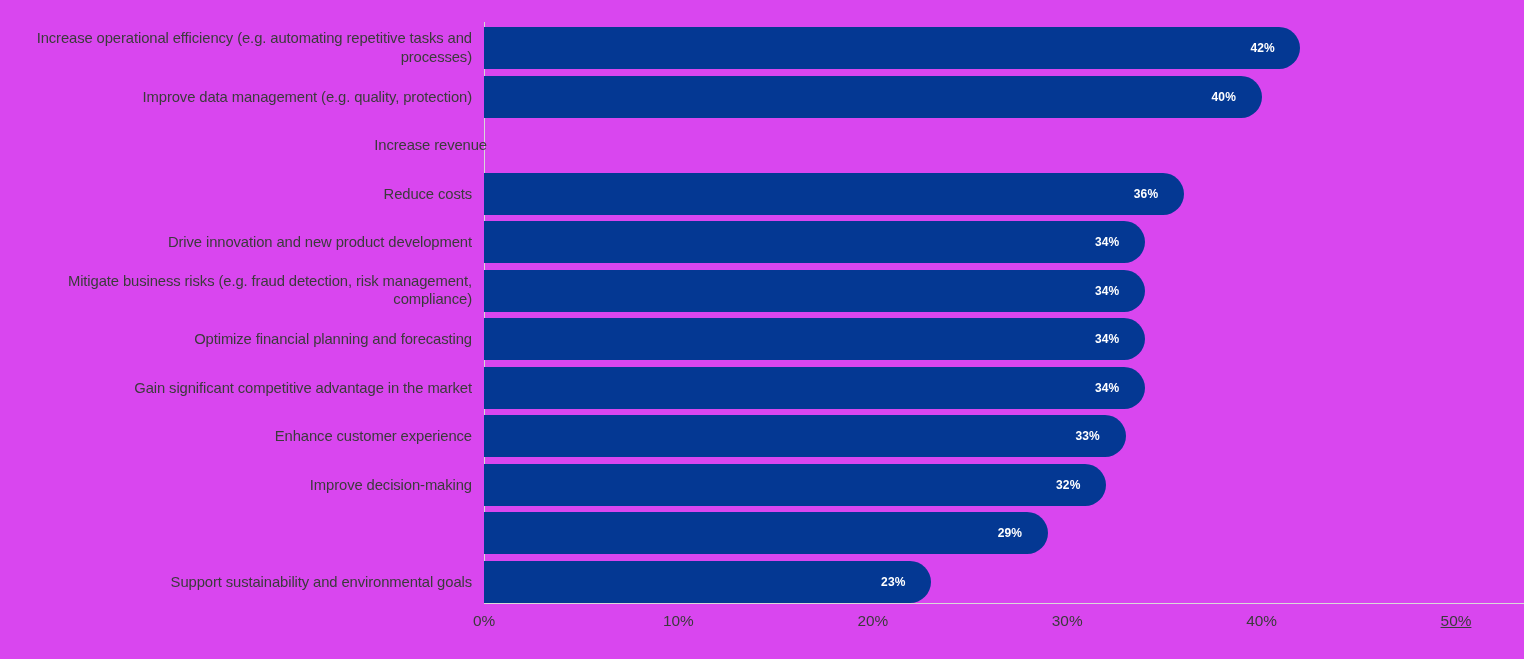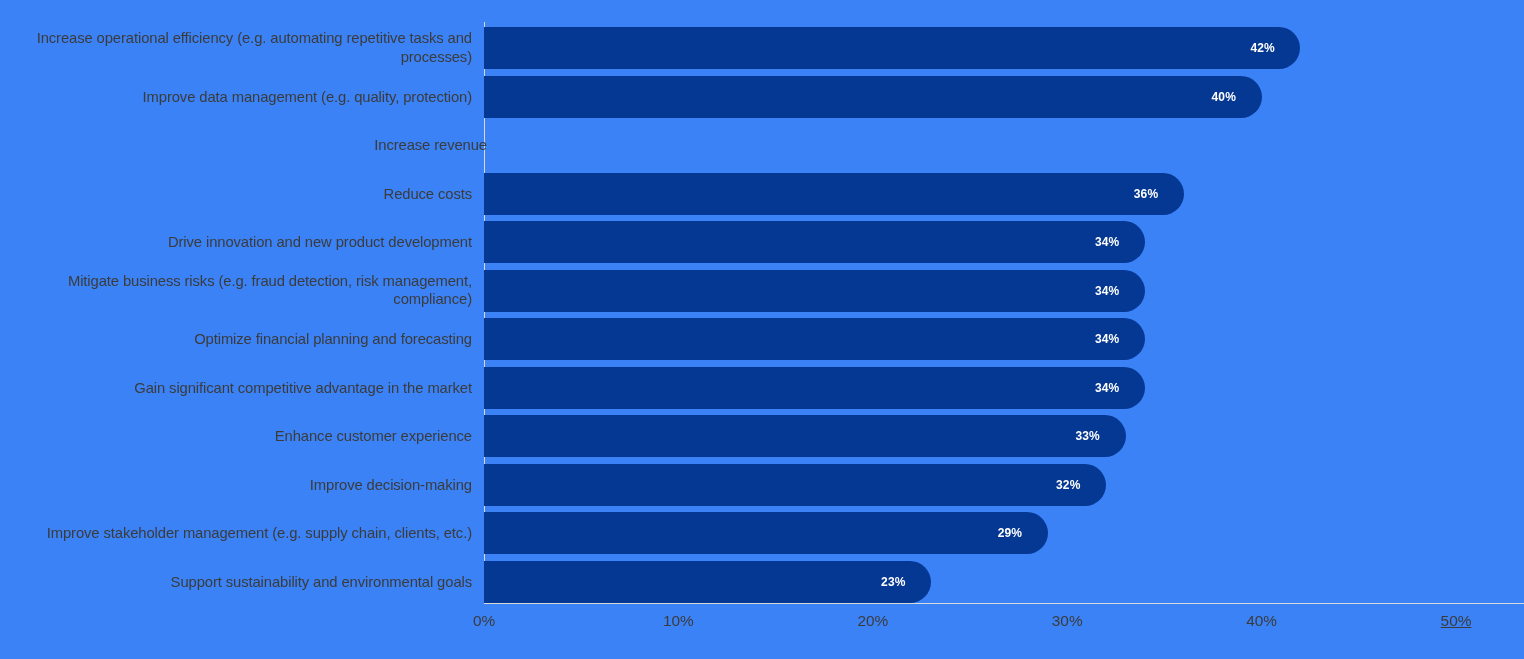--- a/index.html
+++ b/index.html
@@ -10,21 +10,21 @@
   body {
     width: 1524px;
     height: 659px;
     font-family: "Liberation Sans", sans-serif;
     overflow: hidden;
   }
   #chart-root {
     position: relative;
     width: 1524px;
     height: 659px;
-    background: #3b82f6;
+    background: #d946ef;
   }
   .axis-line-v {
     position: absolute;
     left: 484px;
     top: 22px;
     width: 1px;
     height: 581px;
     background: #d8d8d8;
   }
   .axis-line-h {
@@ -162,21 +162,20 @@
         </div>
       </div>
       <div class="row" style="top: 463.5px;">
         <div class="cat-label">Improve decision-making</div>
         <div class="bar-track">
           <div class="bar" style="width: 622.08px; background: rgb(4, 56, 147);"></div>
           <div class="bar-value" style="left: 572.08px;">32%</div>
         </div>
       </div>
       <div class="row" style="top: 512px;">
-        <div class="cat-label">Improve stakeholder management (e.g. supply chain, clients, etc.)</div>
         <div class="bar-track">
           <div class="bar" style="width: 563.76px; background: rgb(4, 56, 147);"></div>
           <div class="bar-value" style="left: 513.76px;">29%</div>
         </div>
       </div>
       <div class="row" style="top: 560.5px;">
         <div class="cat-label">Support sustainability and environmental goals</div>
         <div class="bar-track">
           <div class="bar" style="width: 447.12px; background: rgb(4, 56, 147);"></div>
           <div class="bar-value" style="left: 397.12px;">23%</div>

